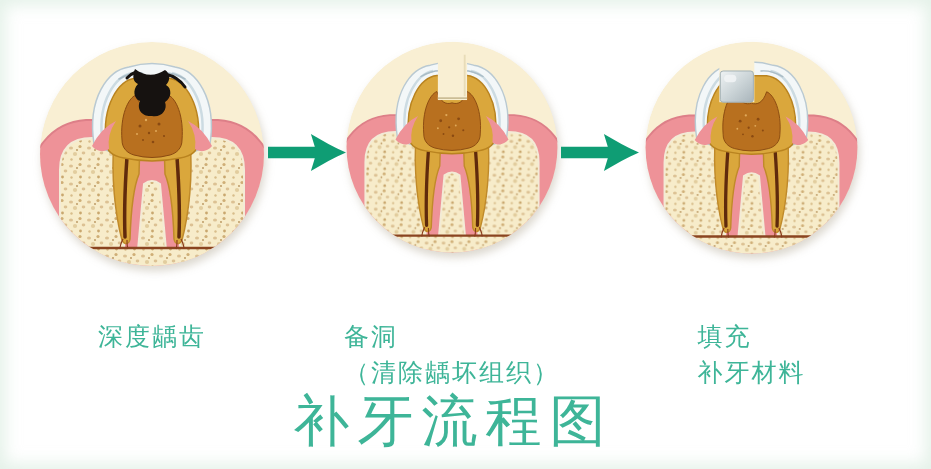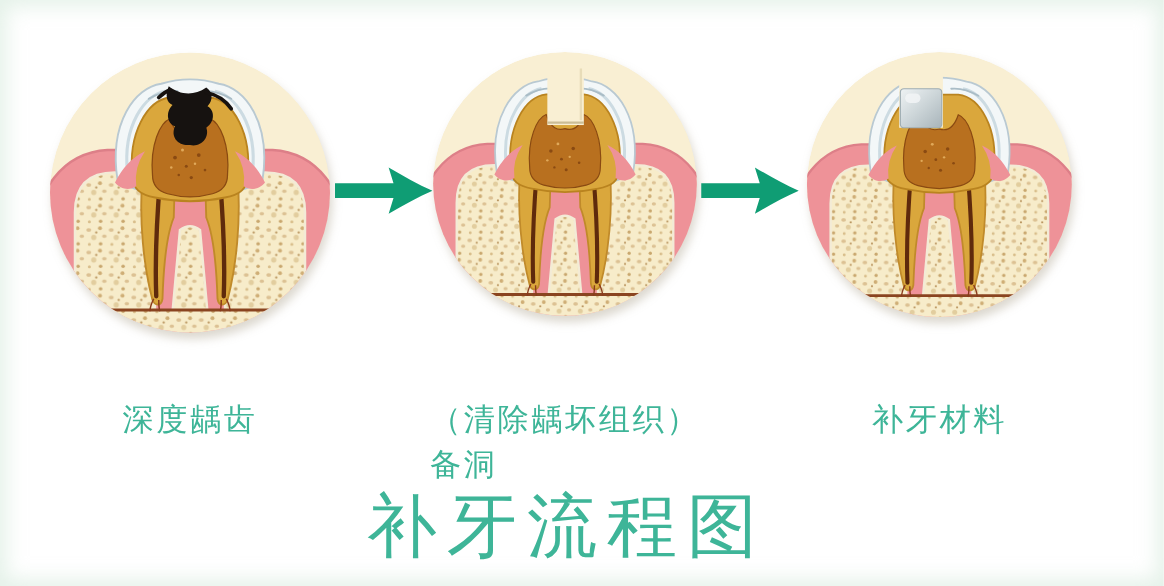--- a/index.html
+++ b/index.html
@@ -150,40 +150,41 @@
       <g clip-path="url(#circleClip)">
         <use href="#toothBase"></use>
         <g>
           <rect class="c-notch" x="105" y="16" width="31" height="52"></rect>
           <path class="c-notch-shadow" d="M 105,66 L 136,66"></path>
           <path d="M 133.5,20 L 133.5,64" stroke="#e8dcb8" stroke-width="2" fill="none"></path>
         </g>
       </g>
     </svg>
     <figcaption class="caption">
+      <div>备洞</div>
       <div>（清除龋坏组织）</div>
-      <div>备洞</div>
     </figcaption>
   </figure>
 
   <svg class="arrow" style="left:559px; width:82px;" viewBox="0 0 80 40">
     <path class="arrow-path" d="M 0,14 L 48,14 L 44,1 C 56,8 68,15 80,20 C 68,25 56,32 44,39 L 48,26 L 0,26 Z"></path>
   </svg>
 
   <figure class="step" style="left:638px; width:227px;">
     <svg class="fig-svg" viewBox="0 0 240 240">
       <g clip-path="url(#circleClip)">
         <use href="#toothBase"></use>
         <g>
           <rect class="c-notch" x="86" y="16" width="37" height="54"></rect>
           <rect class="c-fillblock" x="87" y="37" width="35" height="33" rx="3"></rect>
           <rect class="c-fillhl" x="91" y="41" width="13" height="8" rx="4"></rect>
         </g>
       </g>
     </svg>
     <figcaption class="caption">
+      <div>填充</div>
       <div>补牙材料</div>
     </figcaption>
   </figure>
 
   <div class="diagram-title">补牙流程图</div>
 
 </div>
 
 </body></html>

